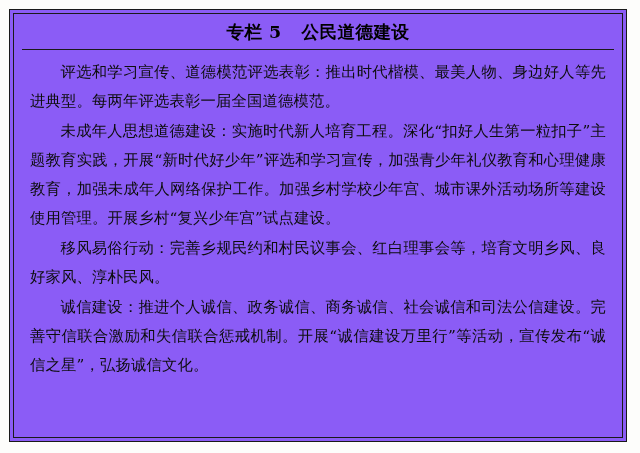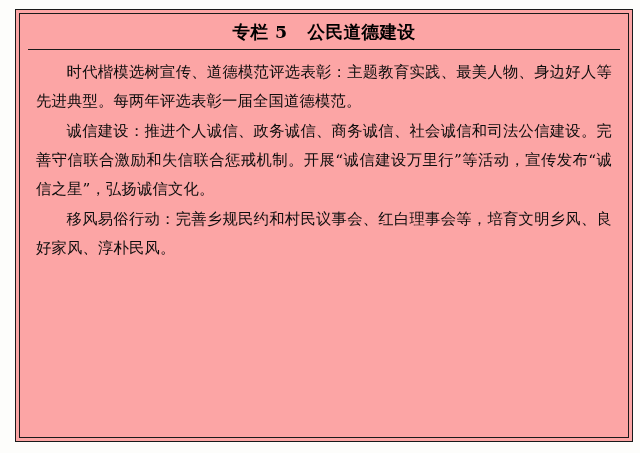--- a/index.html
+++ b/index.html
@@ -15,27 +15,27 @@
     overflow: hidden;
   }
   .page {
     position: relative;
     width: 640px;
     height: 453px;
     background: #fdfdfb;
   }
   .box {
     position: absolute;
-    left: 15px;
+    left: 9px;
     top: 9px;
     width: 618px;
     height: 433px;
     border: 1px solid #1a1a1a;
     box-sizing: border-box;
-    background: #fca5a5;
+    background: #8b5cf6;
   }
   .inner {
     position: absolute;
     left: 3px;
     top: 3px;
     right: 3px;
     bottom: 3px;
     border: 1px solid #1a1a1a;
     box-sizing: border-box;
     padding: 0;
@@ -82,20 +82,21 @@
 <div class="page">
   <div class="box">
     <div class="inner">
 
       <div class="title-wrap">
         <div class="title">专栏 5   公民道德建设</div>
       </div>
       <div class="rule"></div>
 
       <div class="body">
-        <p class="para">时代楷模选树宣传、道德模范评选表彰：主题教育实践、最美人物、身边好人等先进典型。每两年评选表彰一届全国道德模范。</p>
+        <p class="para">评选和学习宣传、道德模范评选表彰：推出时代楷模、最美人物、身边好人等先进典型。每两年评选表彰一届全国道德模范。</p>
+        <p class="para">未成年人思想道德建设：实施时代新人培育工程。深化“扣好人生第一粒扣子”主题教育实践，开展“新时代好少年”评选和学习宣传，加强青少年礼仪教育和心理健康教育，加强未成年人网络保护工作。加强乡村学校少年宫、城市课外活动场所等建设使用管理。开展乡村“复兴少年宫”试点建设。</p>
+        <p class="para">移风易俗行动：完善乡规民约和村民议事会、红白理事会等，培育文明乡风、良好家风、淳朴民风。</p>
         <p class="para">诚信建设：推进个人诚信、政务诚信、商务诚信、社会诚信和司法公信建设。完善守信联合激励和失信联合惩戒机制。开展“诚信建设万里行”等活动，宣传发布“诚信之星”，弘扬诚信文化。</p>
-        <p class="para">移风易俗行动：完善乡规民约和村民议事会、红白理事会等，培育文明乡风、良好家风、淳朴民风。</p>
       </div>
 
     </div>
   </div>
 </div>
 
 </body></html>

